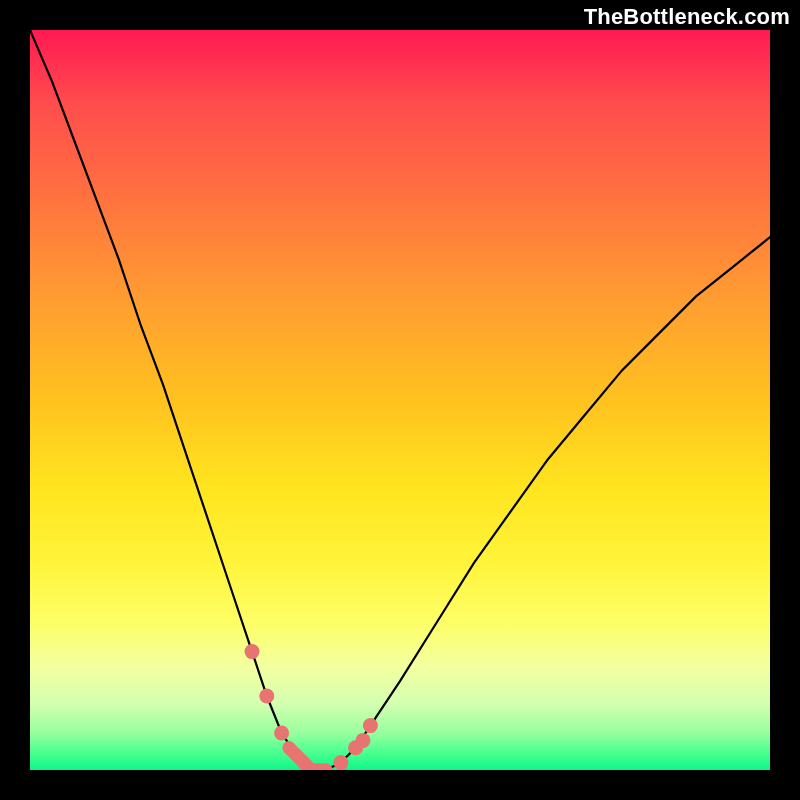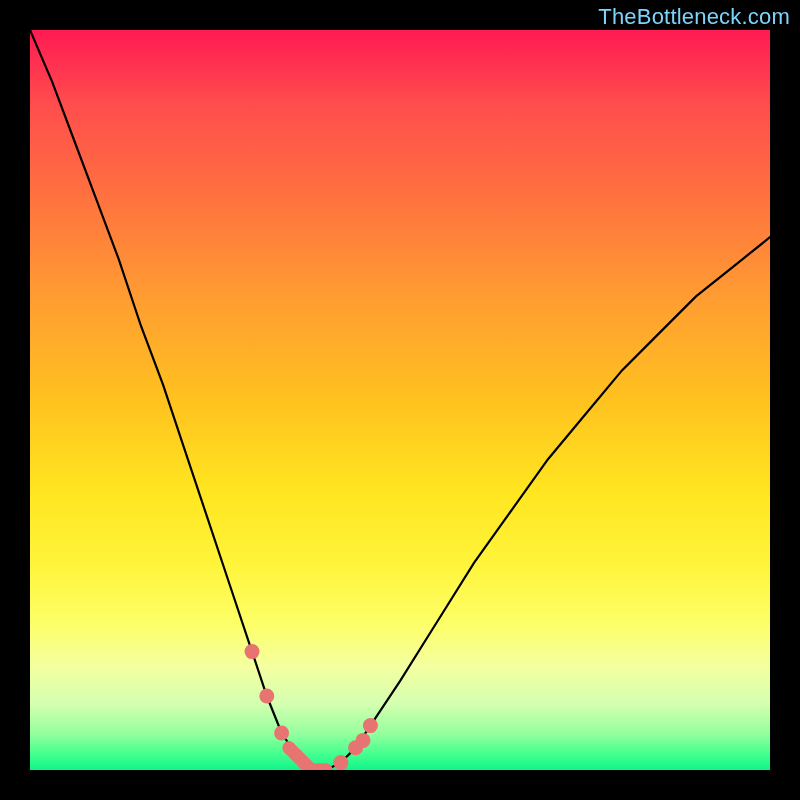--- a/index.html
+++ b/index.html
@@ -14,23 +14,23 @@
   .frame {
     position: relative;
     width: 800px;
     height: 800px;
     background: #000;
   }
   .watermark {
     position: absolute;
     top: 4px;
     right: 10px;
-    color: #7dd3fc;
+    color: #ffffff;
     font-size: 22px;
-    font-weight: 400;
+    font-weight: 700;
     letter-spacing: 0.2px;
     z-index: 5;
   }
   .plot-area {
     position: absolute;
     left: 30px;
     top: 30px;
     width: 740px;
     height: 740px;
     overflow: hidden;

